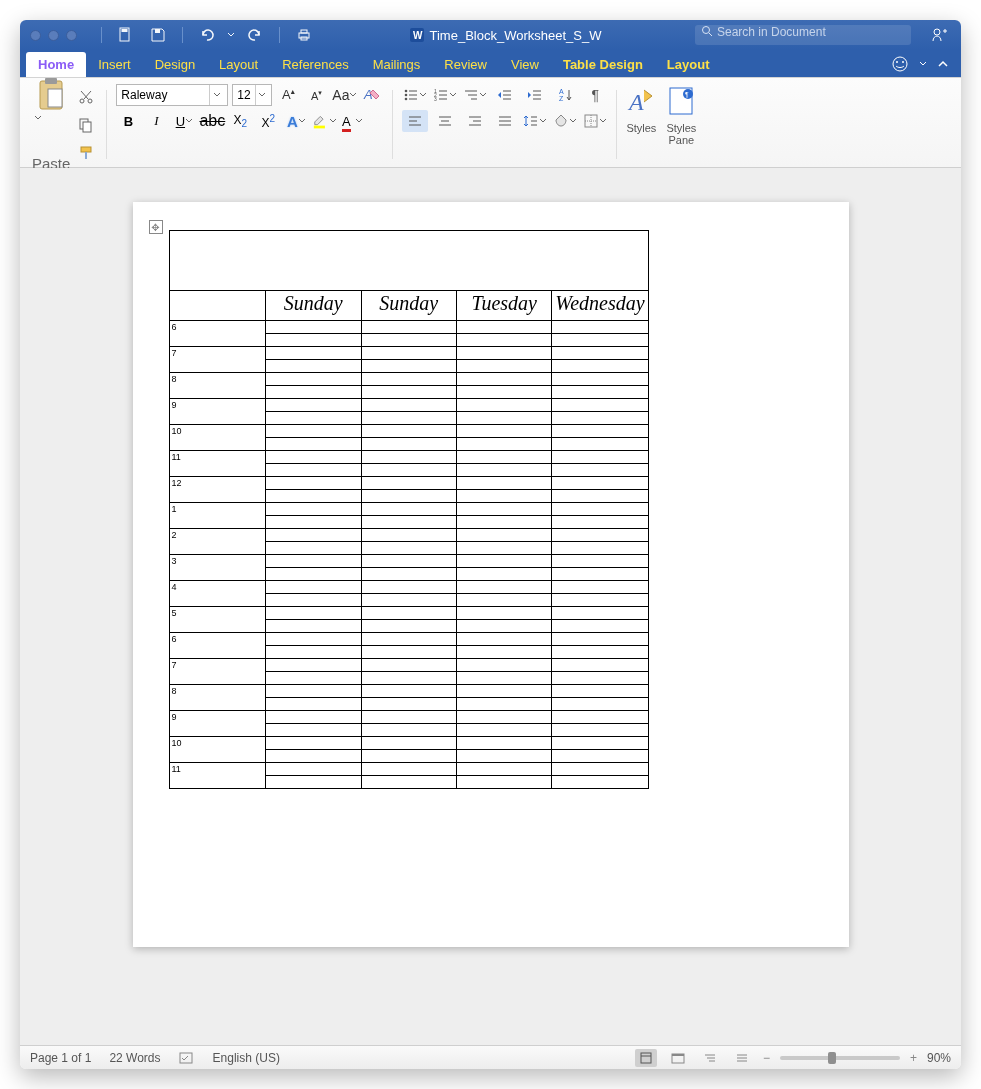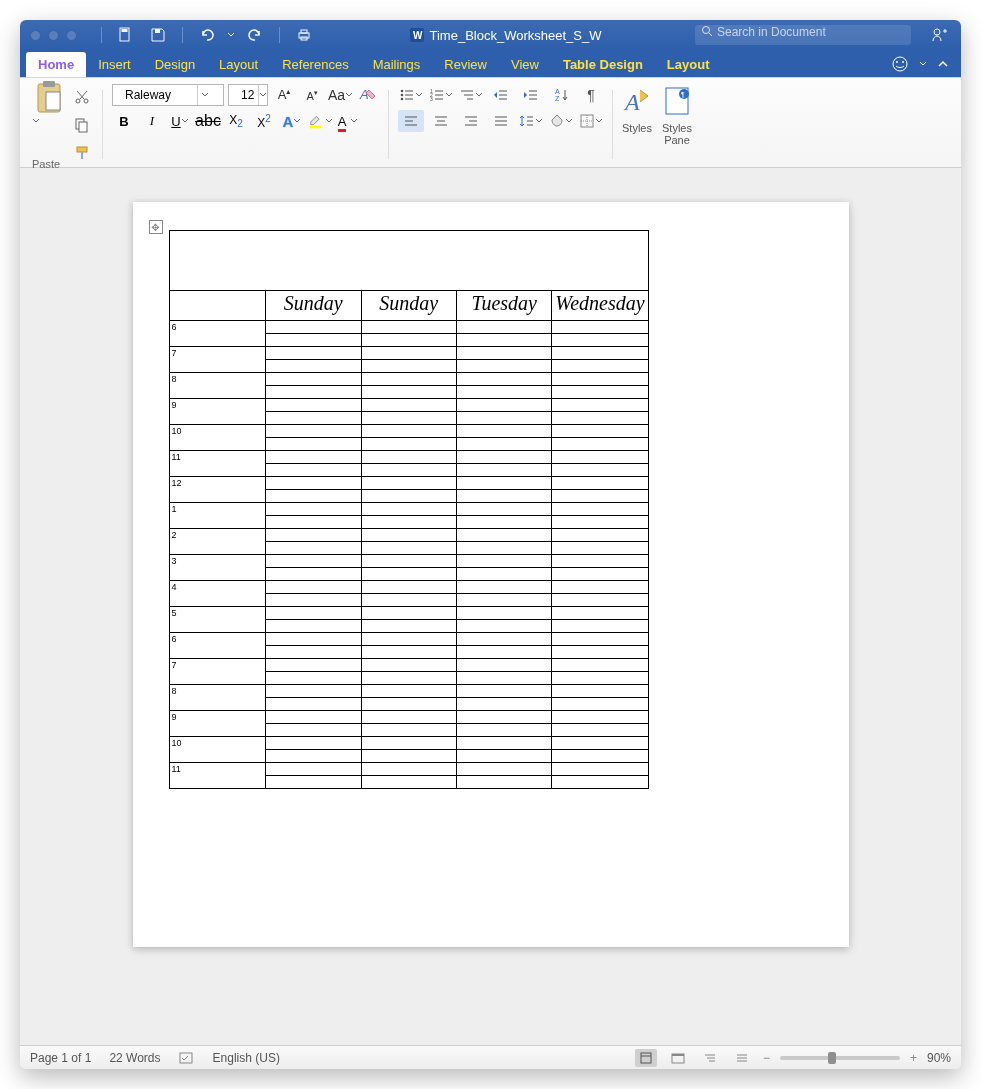--- a/index.html
+++ b/index.html
@@ -93,37 +93,37 @@
     align-items: center;
     padding: 2px 6px;
     position: relative;
   }
   .group::after {
     content:'';
     position:absolute; right:-3px; top:8px; bottom:8px;
     width:1px; background:#dedede;
   }
   .group:last-child::after{ display:none;}
-  .glabel { font-size: 11px; color:#666; margin-top:auto; padding-bottom:2px;}
+  .glabel { font-size: 15px; color:#666; margin-top:auto; padding-bottom:2px;}
 
   .paste-big{ display:flex; flex-direction:column; align-items:center; gap:0;}
   .paste-big svg{ width:34px; height:40px;}
 
   .mini-col { display:flex; flex-direction:column; gap:6px; justify-content:center;}
   .mini-col svg{ width:16px; height:16px; fill:#6a6a6a;}
 
   .font-area { display:flex; flex-direction:column; gap:4px; }
   .row { display:flex; align-items:center; gap:4px;}
   .combo {
     height: 22px;
     background:#fff;
     border:1px solid #b7b7b7;
     display:flex; align-items:center;
     font-size:12px;
-    padding:0 12px;
+    padding:0 4px;
     gap:4px;
   }
   .combo .arrow {
     width: 14px; display:flex; align-items:center; justify-content:center;
     border-left:1px solid #ccc;
     align-self:stretch;
   }
   .combo.font { width:112px;}
   .combo.size { width:40px;}
   .btnico {

